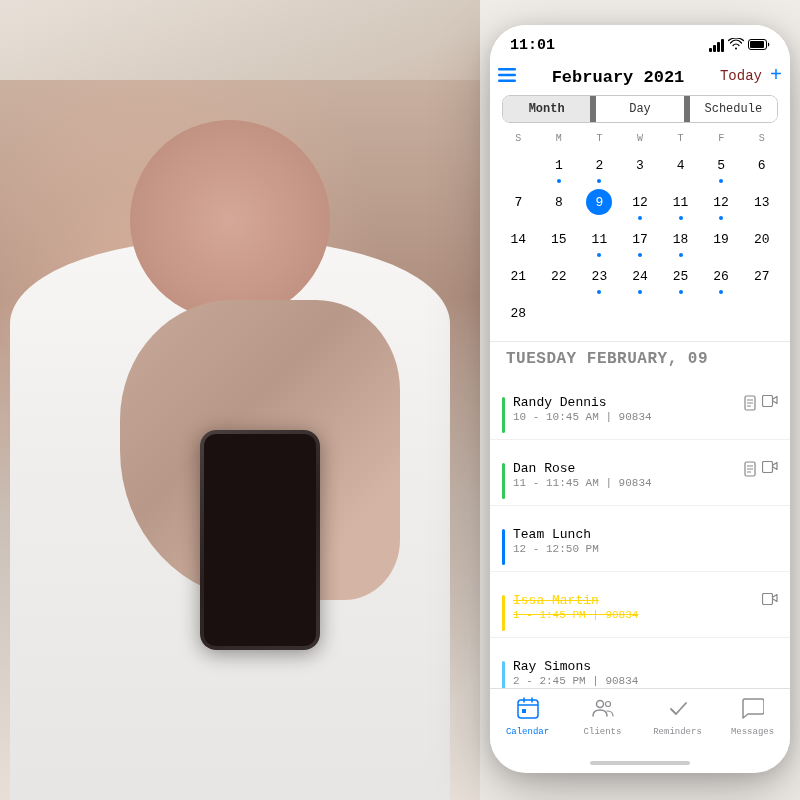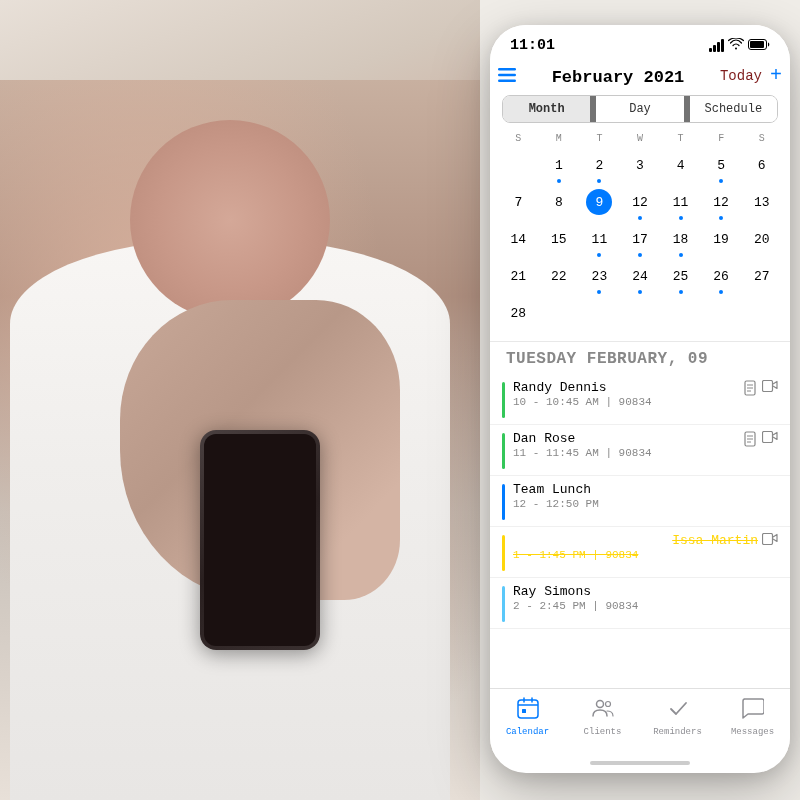--- a/index.html
+++ b/index.html
@@ -276,20 +276,21 @@
     .schedule-list {
       flex: 1;
       overflow: hidden;
     }
 
     .event-item {
       display: flex;
       align-items: flex-start;
       padding: 6px 12px;
       border-bottom: 1px solid #f0f0f0;
+      margin-top: 15px;
     }
 
     .event-bar {
       width: 3px;
       min-height: 36px;
       border-radius: 2px;
       margin-right: 8px;
       margin-top: 2px;
       flex-shrink: 0;
     }
@@ -305,21 +306,20 @@
 
     .event-name {
       font-size: 13px;
       font-weight: 500;
       color: #000;
     }
 
     .event-name.strikethrough {
       text-decoration: line-through;
       color: #FFD60A;
-      text-align: right;
     }
 
     .event-time {
       font-size: 11px;
       color: #888;
       margin-top: 1px;
     }
 
     .event-time.strikethrough {
       text-decoration: line-through;

